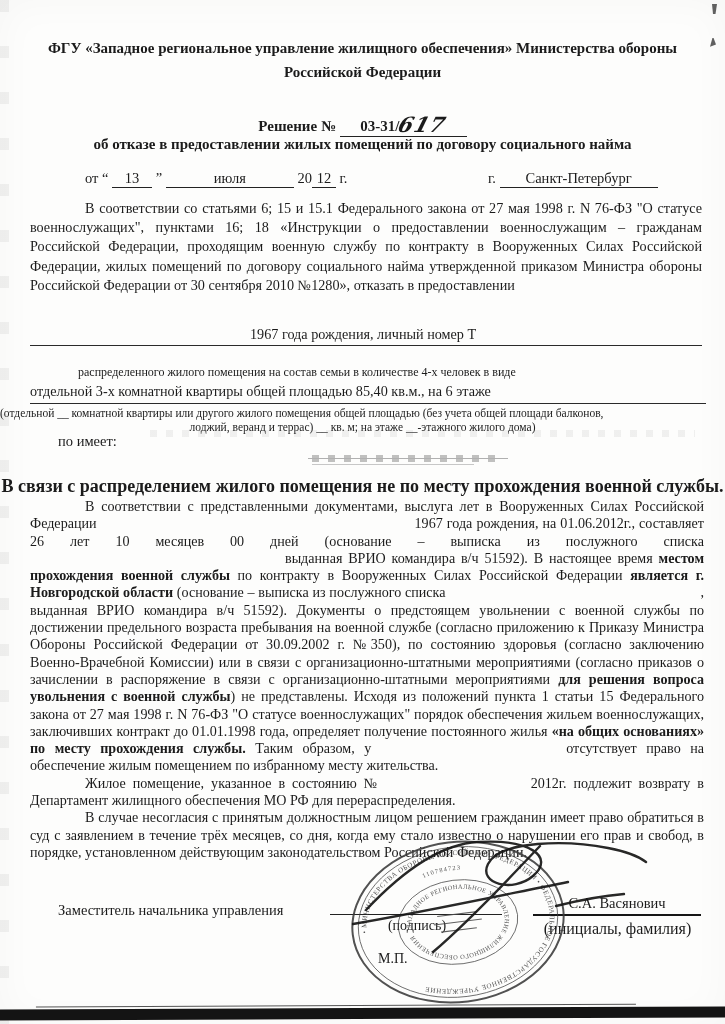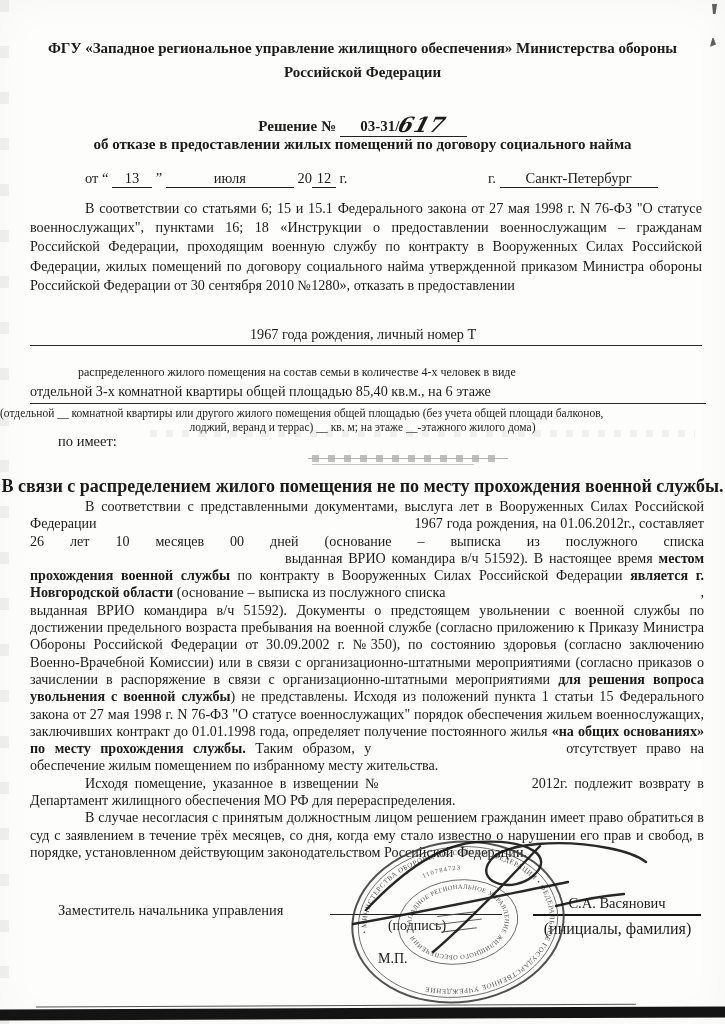--- a/index.html
+++ b/index.html
@@ -98,21 +98,21 @@
   <div class="abs small-caption alloc-caption2">лоджий, веранд и террас) __ кв. м; на этаже __-этажного жилого дома)</div>
 
   <div class="abs address-label">по имеет:</div>
   <div class="abs smudge address-smudge"></div>
   <div class="abs smudge redacted-strip"></div>
 
   <div class="abs reason-heading">В связи с распределением жилого помещения не по месту прохождения военной службы.</div>
 
   <div class="abs text-flow">
     <p><span>В соответствии с представленными документами, выслуга лет в Вооруженных Силах Российской Федерации</span><span class="gap" style="width:318px"></span><span>1967  года рождения,  на 01.06.2012г., составляет 26 лет 10 месяцев  00 дней (основание – выписка  из послужного  списка</span><span class="gap" style="width:255px"></span><span>выданная ВРИО командира  в/ч 51592). В настоящее время </span><span class="bold">местом прохождения военной службы</span><span> по контракту в Вооруженных Силах Российской Федерации </span><span class="bold">является г. Новгородской области</span><span> (основание – выписка  из послужного  списка</span><span class="gap" style="width:255px"></span><span>, выданная ВРИО командира  в/ч 51592).  Документы о предстоящем увольнении с военной службы по достижении предельного возраста пребывания на военной службе (согласно приложению к Приказу Министра Обороны Российской Федерации от 30.09.2002 г. №350), по состоянию здоровья (согласно заключению Военно-Врачебной Комиссии) или в связи с организационно-штатными мероприятиями (согласно приказов о зачислении в распоряжение в связи с организационно-штатными мероприятиями </span><span class="bold">для решения вопроса увольнения с военной службы</span><span>) не представлены. Исходя из положений пункта 1 статьи 15 Федерального закона от 27 мая 1998 г. N 76-ФЗ "О статусе военнослужащих" порядок обеспечения жильем военнослужащих, заключивших контракт до 01.01.1998 года, определяет получение постоянного жилья </span><span class="bold">«на общих основаниях» по месту прохождения службы.</span><span> Таким образом, у</span><span class="gap" style="width:195px"></span><span>отсутствует право на обеспечение жилым помещением  по избранному месту жительства.</span></p>
-    <p><span>Исходя помещение, указанное в извещении №</span><span class="gap" style="width:150px"></span><span>2012г. подлежит возврату в Департамент жилищного обеспечения МО РФ для перераспределения.</span></p>
+    <p><span>Жилое помещение, указанное в состоянию №</span><span class="gap" style="width:150px"></span><span>2012г. подлежит возврату в Департамент жилищного обеспечения МО РФ для перераспределения.</span></p>
     <p>В случае несогласия с принятым должностным лицом решением гражданин имеет право обратиться в суд с заявлением в течение трёх месяцев, со дня, когда ему стало известно о нарушении его прав и свобод, в порядке, установленном действующим законодательством Российской Федерации.</p>
   </div>
 
   <div class="abs sig-title">Заместитель начальника  управления</div>
   <div class="abs sign-line"></div>
   <div class="abs sign-caption">(подпись)</div>
   <div class="abs signer-name">С.А. Васянович</div>
   <div class="abs name-caption">(инициалы, фамилия)</div>
   <div class="abs mp-label">М.П.</div>
 

